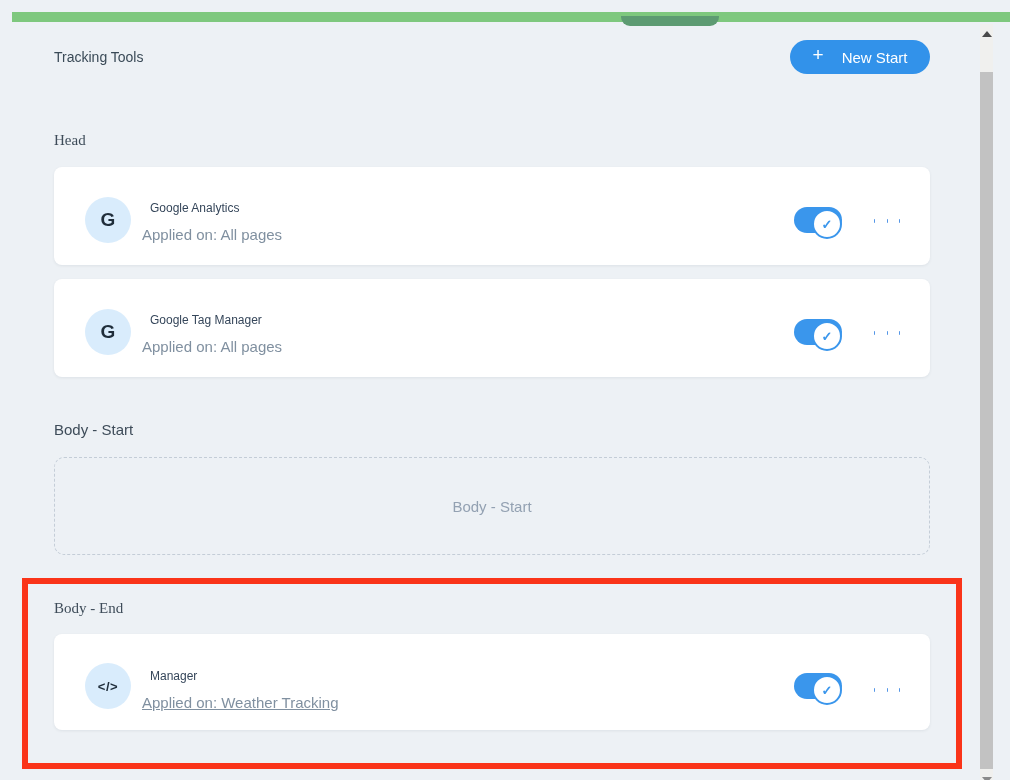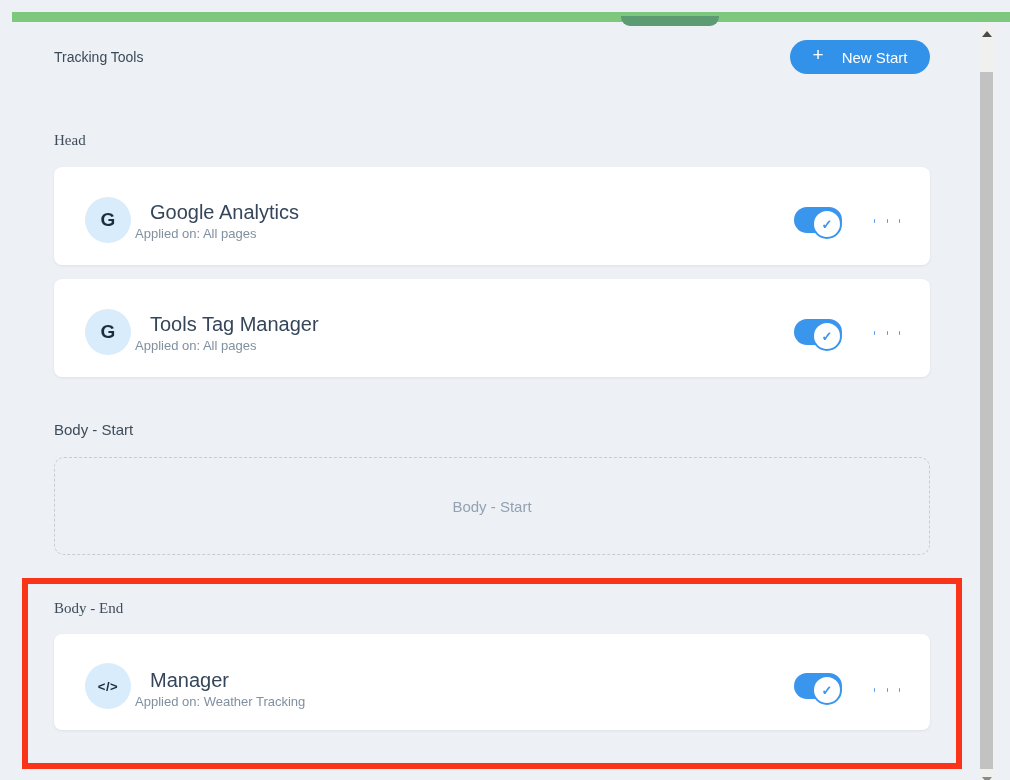--- a/index.html
+++ b/index.html
@@ -38,24 +38,24 @@
   .card-2 { top:267px; }
   .card-3 { top:622px; height:96px; }
 
   .tool-icon {
     position:absolute; left:27px; top:26px; width:46px; height:46px;
     border-radius:50%; background:#d9ecfc;
     display:flex; align-items:center; justify-content:center;
     font-weight:bold; font-size:19px; color:#1f2d3a;
   }
   .card-3 .tool-icon { top:25px; font-size:13px; letter-spacing:0.5px; }
-  .tool-name { position:absolute; left:92px; top:30px; font-size:20px; color:#35465a; }
-  .tool-sub  { position:absolute; left:77px; top:55px; font-size:13px; color:#8090a0; }
+  .tool-name { position:absolute; left:92px; top:30px; font-size:12px; color:#35465a; }
+  .tool-sub  { position:absolute; left:84px; top:55px; font-size:15px; color:#8090a0; }
   .card-3 .tool-name { top:31px; }
-  .card-3 .tool-sub { top:56px; }
+  .card-3 .tool-sub { top:56px;text-decoration:underline; }
 
   .toggle {
     position:absolute; left:736px; top:36px; width:48px; height:26px;
     border-radius:13px; background:#3a96ec; cursor:pointer;
   }
   .toggle .knob {
     position:absolute; right:-4px; top:-2px; width:30px; height:30px;
     border-radius:50%; background:#ffffff; border:2px solid #3a96ec;
     display:flex; align-items:center; justify-content:center;
     color:#3a96ec; font-size:13px; font-weight:bold;
@@ -118,21 +118,21 @@
   </div>
   <button class="more-btn">
     <span class="dot"></span>
     <span class="dot"></span>
     <span class="dot"></span>
   </button>
 </div>
 
 <div class="card card-2">
   <div class="tool-icon">G</div>
-  <div class="tool-name">Tools Tag Manager</div>
+  <div class="tool-name">Google Tag Manager</div>
   <div class="tool-sub">Applied on: All pages</div>
   <div class="toggle">
     <div class="knob">✓</div>
   </div>
   <button class="more-btn">
     <span class="dot"></span>
     <span class="dot"></span>
     <span class="dot"></span>
   </button>
 </div>

